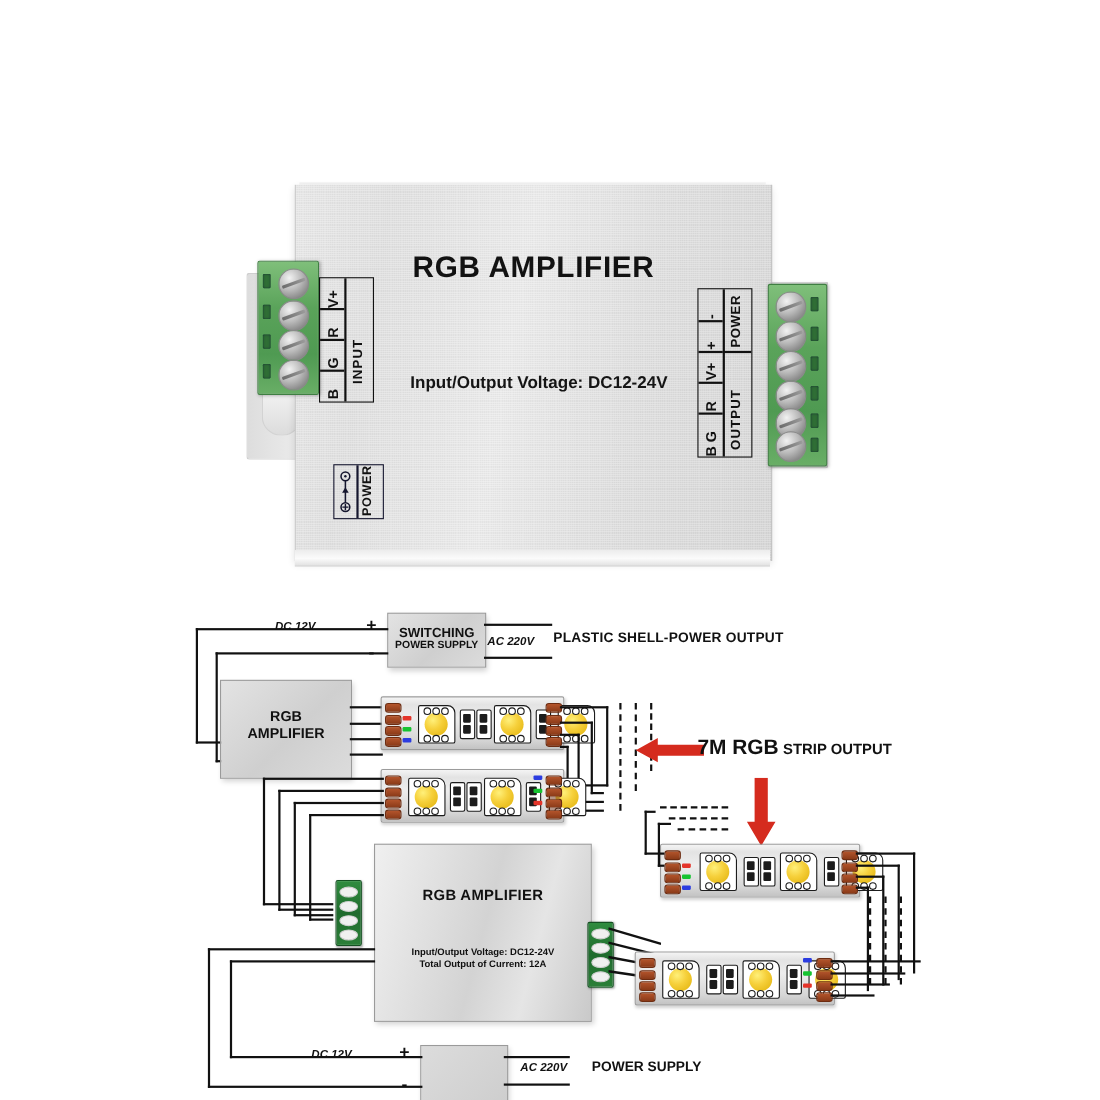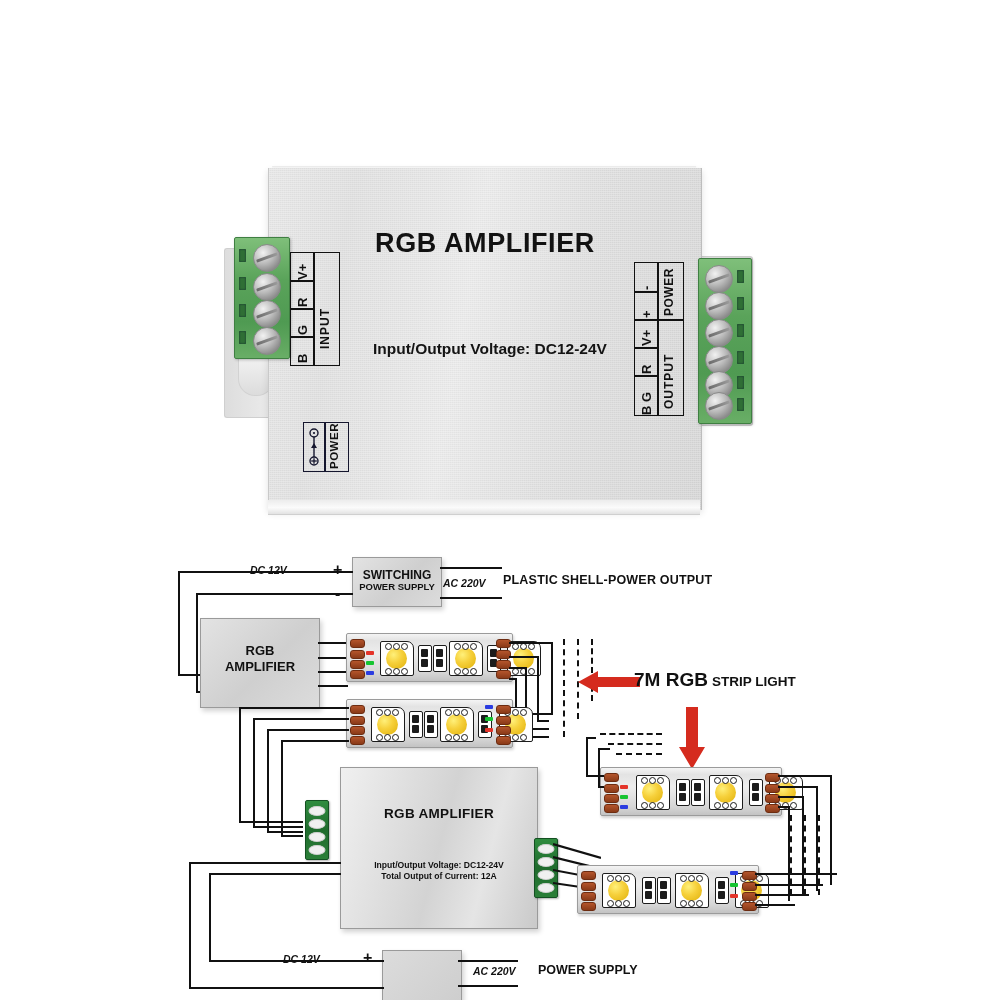--- a/index.html
+++ b/index.html
@@ -383,21 +383,21 @@
   <div class="wire" style="left:267px;top:194px;width:2px;height:104px"></div>
   <div class="wire" style="left:267px;top:296px;width:36px;height:2px"></div>
   <div class="wire" style="left:281px;top:205px;width:68px;height:2px"></div>
   <div class="wire" style="left:281px;top:205px;width:2px;height:97px"></div>
   <div class="wire" style="left:281px;top:300px;width:22px;height:2px"></div>
 
   <svg style="position:absolute;left:578px;top:134px;width:62px;height:26px" viewBox="0 0 62 26">
     <polygon points="0,13 20,2 20,8 62,8 62,18 20,18 20,24" fill="#d52b1e"></polygon>
   </svg>
   <div style="position:absolute;left:634px;top:134px;white-space:nowrap">
-    <span style="font-size:19px;font-weight:bold;color:#111">7M RGB</span><span style="font-size:13.5px;font-weight:bold;color:#111;margin-left:4px">STRIP LIGHT</span>
+    <span style="font-size:19px;font-weight:bold;color:#111">7M RGB</span><span style="font-size:13.5px;font-weight:bold;color:#111;margin-left:4px">STRIP OUTPUT</span>
   </div>
   <svg style="position:absolute;left:676px;top:172px;width:32px;height:62px" viewBox="0 0 32 62">
     <polygon points="16,62 3,40 10,40 10,0 22,0 22,40 29,40" fill="#d52b1e"></polygon>
   </svg>
 
   <div class="dbox" style="left:340px;top:232px;width:196px;height:160px;
        background:linear-gradient(105deg,#f0f0f0,#d3d3d3 50%,#e5e5e5 72%,#c9c9c9);">
     <div class="t" style="top:38px;font-size:13.5px;letter-spacing:.3px">RGB AMPLIFIER</div>
     <div class="t" style="top:92px;font-size:8.6px">Input/Output Voltage: DC12-24V</div>
     <div class="t" style="top:103px;font-size:8.6px">Total Output of Current: 12A</div>

